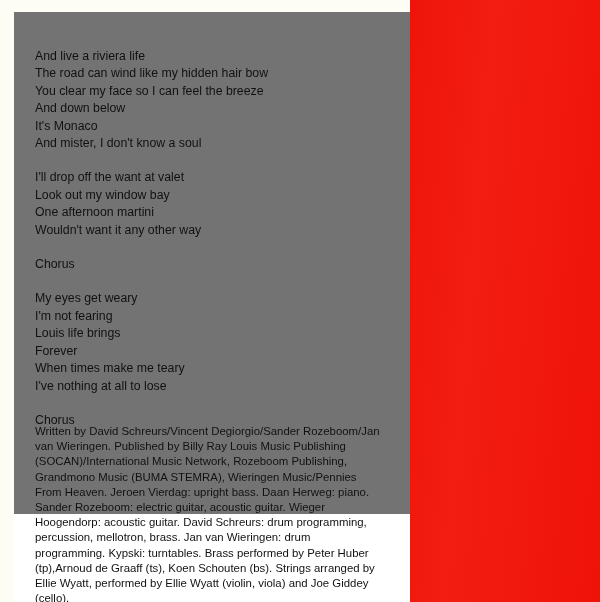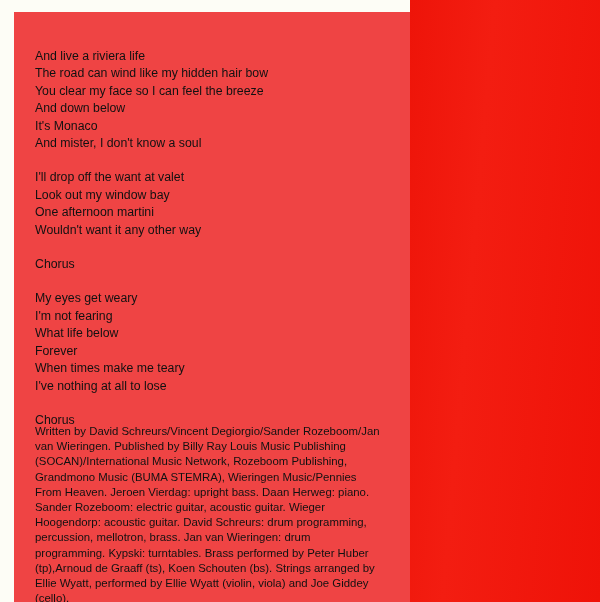--- a/index.html
+++ b/index.html
@@ -9,22 +9,22 @@
   body {
     width: 600px;
     height: 602px;
     background: #ffffff;
     font-family: "Liberation Sans", sans-serif;
     overflow: hidden;
   }
   .page {
     position: relative;
     width: 600px;
-    height: 602px;
-    background: #ef4444;
+    height: 514px;
+    background: #737373;
     box-sizing: border-box;
   }
   .red-panel {
     position: absolute;
     top: 0;
     right: 0;
     width: 190px;
     height: 602px;
     background: #f21a10;
   }
@@ -108,21 +108,21 @@
       <div class="line">Wouldn't want it any other way</div>
     </div>
 
     <div class="stanza">
       <div class="line">Chorus</div>
     </div>
 
     <div class="stanza">
       <div class="line">My eyes get weary</div>
       <div class="line">I'm not fearing</div>
-      <div class="line">What life below</div>
+      <div class="line">Louis life brings</div>
       <div class="line">Forever</div>
       <div class="line">When times make me teary</div>
       <div class="line">I've nothing at all to lose</div>
     </div>
 
     <div class="stanza">
       <div class="line">Chorus</div>
     </div>
 
   </div>

